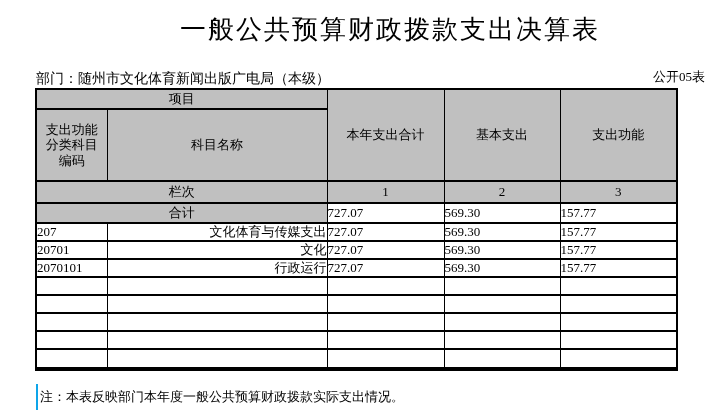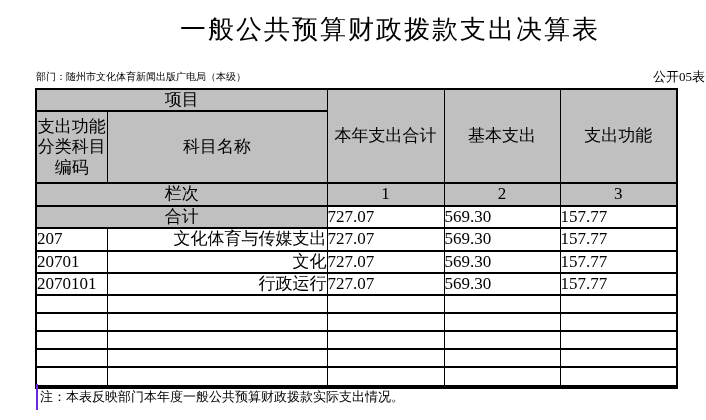--- a/index.html
+++ b/index.html
@@ -5,45 +5,45 @@
   html,body{margin:0;padding:0;background:#ffffff;}
   .page{
     position:relative;width:706px;height:420px;background:#ffffff;color:#000;
     font-family:"Liberation Serif","DejaVu Serif",serif;overflow:hidden;padding-left:27px;
   }
   .title{
     position:absolute;top:12px;left:0;width:706px;box-sizing:border-box;
     padding-left:74px;text-align:center;font-size:26px;letter-spacing:2px;white-space:nowrap;
   }
   .sheet-code{position:absolute;top:68px;right:28px;font-size:13px;}
-  .dept{position:absolute;top:70px;left:36px;font-size:10px;}
+  .dept{position:absolute;top:70px;left:36px;font-size:14px;}
   .unit{position:absolute;top:70px;right:28px;font-size:14px;}
   table.budget{
     position:absolute;top:88px;left:35px;width:643px;table-layout:fixed;
     border-collapse:collapse;border:2px solid #000;border-bottom:4px solid #000;
   }
   table.budget td{
     border:1px solid #000;border-top-width:2px;border-bottom-width:2px;
-    font-size:17px;padding:0;overflow:hidden;line-height:1.2;vertical-align:middle;
+    font-size:13px;padding:0;overflow:hidden;line-height:1.2;vertical-align:middle;
   }
   .gray{background:#c0c0c0;}
   .center{text-align:center;}
   .pre{white-space:pre-line;}
   .num{text-align:left;padding-right:3px;}
   .codecell{text-align:left;padding-left:2px;}
   .namecell{text-align:right;padding-left:2px;white-space:pre;}
   .r-project td{height:18px;}
   .r-sub td{height:70px;}
   .r-index td{height:20px;}
   .r-total td{height:18px;}
   .r-data td{height:16px;}
   .r-empty td{height:16px;}
   .r-last td{height:17px;border-top:3px solid #000;}
   .note{
-    position:absolute;top:384px;left:36px;width:660px;border-left:2px solid #6d28d9;
+    position:absolute;top:384px;left:36px;width:660px;border-left:2px solid #0ea5e9;
     font-size:13px;padding:4px 0 4px 2px;
   }
 </style>
 </head>
 <body>
 
 <div class="page">
 
   <div class="title">一般公共预算财政拨款支出决算表</div>
   <div class="sheet-code">公开05表</div>

